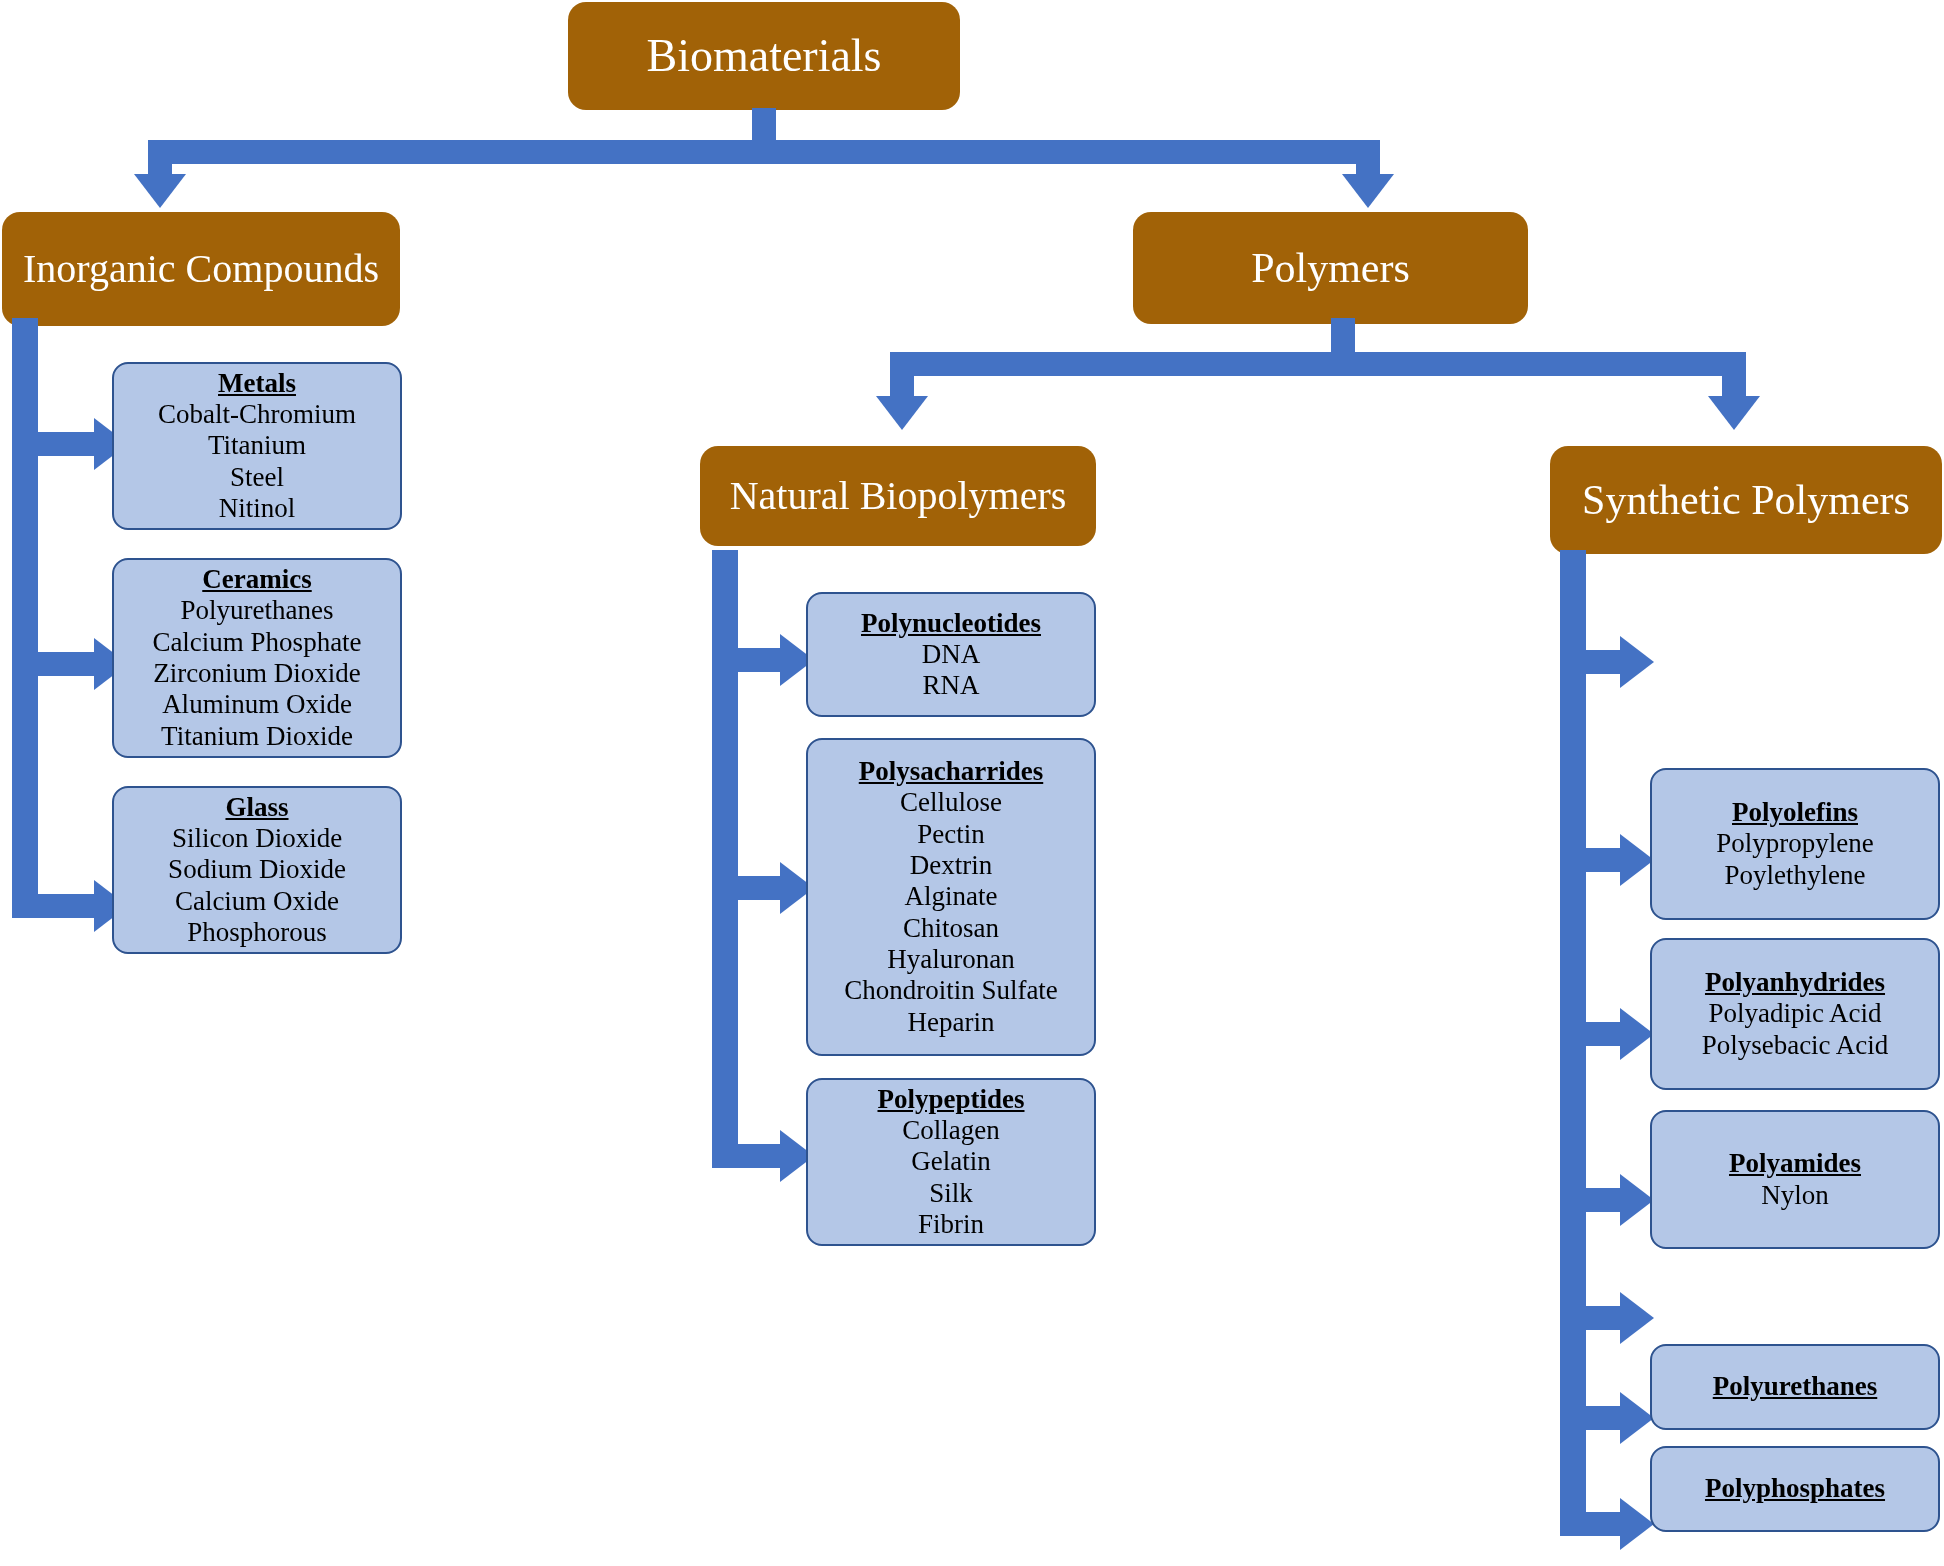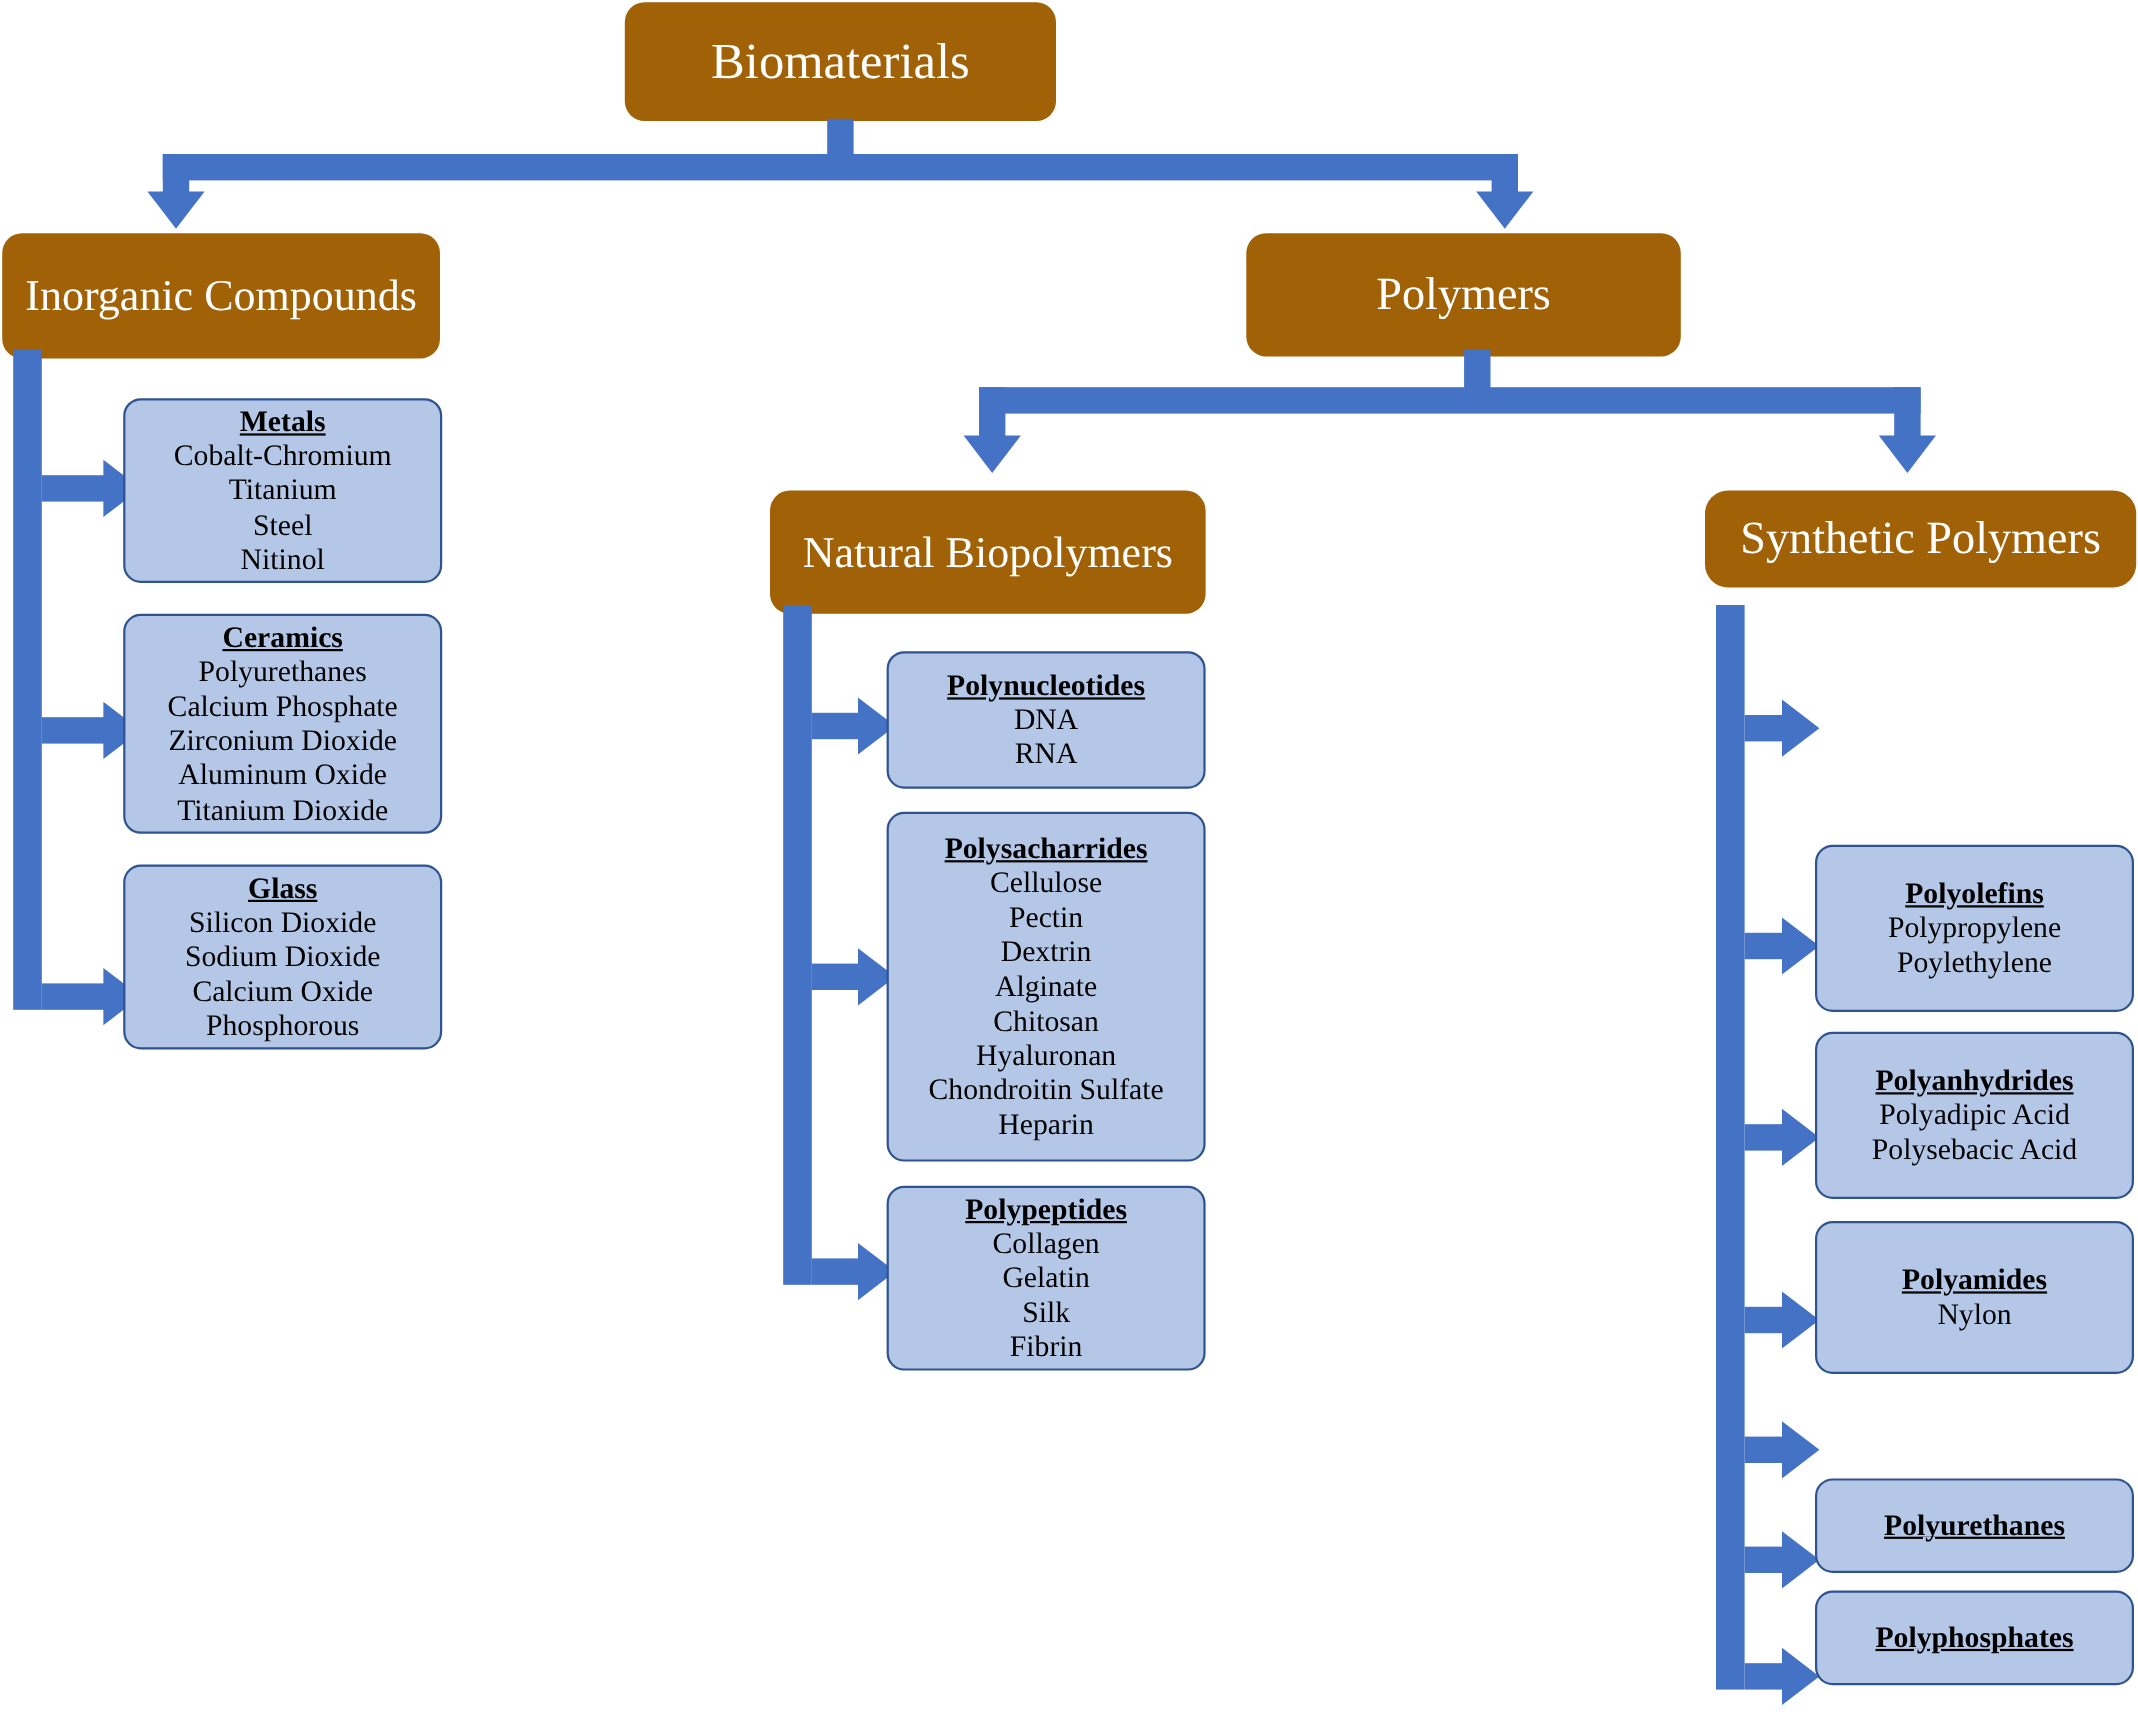--- a/index.html
+++ b/index.html
@@ -145,21 +145,21 @@
   <div class="conn" style="left:1331px; top:318px; width:24px; height:42px;"></div>
 
   <div class="conn" style="left:890px; top:352px; width:856px; height:24px;"></div>
 
   <div class="conn" style="left:890px; top:352px; width:24px; height:46px;"></div>
   <div class="arrow-down" style="left:876px; top:396px;"></div>
 
   <div class="conn" style="left:1722px; top:352px; width:24px; height:46px;"></div>
   <div class="arrow-down" style="left:1708px; top:396px;"></div>
 
-  <div class="hdr" style="left:700px; top:446px; width:396px; height:112px; font-size:40px; flex-direction:column;">
+  <div class="hdr" style="left:700px; top:446px; width:396px; height:100px; font-size:40px; flex-direction:column;">
     <span>Natural Biopolymers</span>
   </div>
 
   <div class="conn" style="left:712px; top:550px; width:26px; height:618px;"></div>
 
   <div class="conn" style="left:738px; top:648px; width:48px; height:24px;"></div>
   <div class="arrow-right" style="left:780px; top:634px;"></div>
 
   <div class="conn" style="left:738px; top:876px; width:48px; height:24px;"></div>
   <div class="arrow-right" style="left:780px; top:862px;"></div>
@@ -186,21 +186,21 @@
   </div>
 
   <div class="leaf" style="left:806px; top:1078px; width:290px; height:168px; font-size:27px; line-height:1.16;">
     <div class="ttl">Polypeptides</div>
     <div class="itm">Collagen</div>
     <div class="itm">Gelatin</div>
     <div class="itm">Silk</div>
     <div class="itm">Fibrin</div>
   </div>
 
-  <div class="hdr" style="left:1550px; top:446px; width:392px; height:88px; font-size:42px;border-radius:21px;">
+  <div class="hdr" style="left:1550px; top:446px; width:392px; height:108px; font-size:42px;">
     <span>Synthetic Polymers</span>
   </div>
 
   <div class="conn" style="left:1560px; top:550px; width:26px; height:986px;"></div>
 
   <div class="conn" style="left:1586px; top:650px; width:40px; height:24px;"></div>
   <div class="arrow-right" style="left:1620px; top:636px;"></div>
 
   <div class="conn" style="left:1586px; top:848px; width:40px; height:24px;"></div>
   <div class="arrow-right" style="left:1620px; top:834px;"></div>

